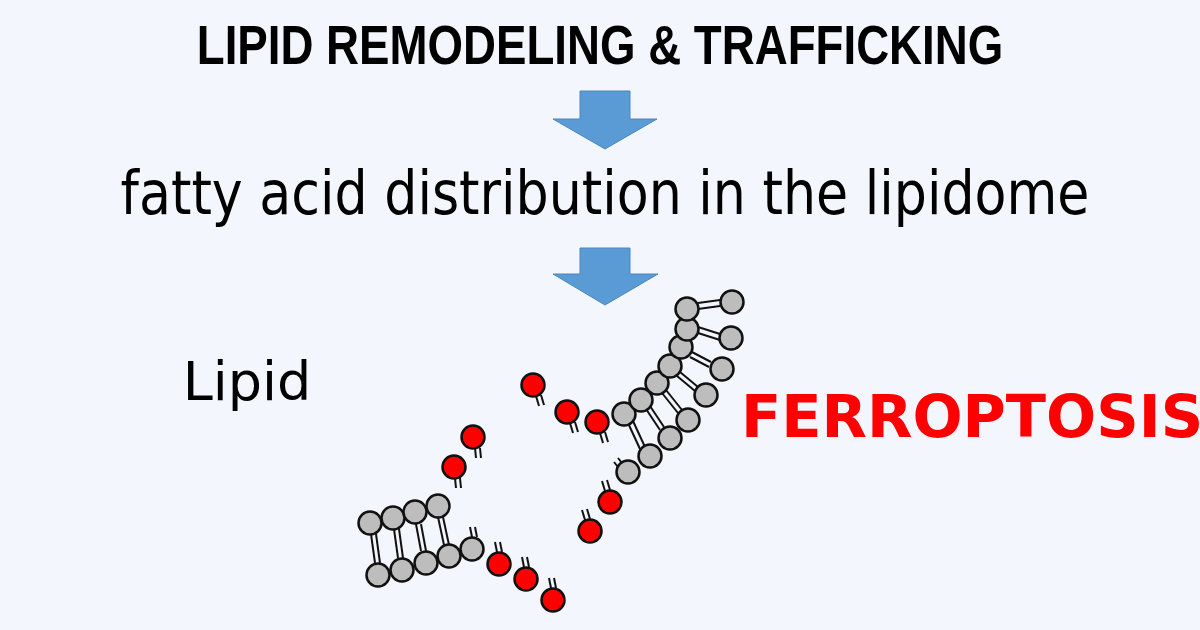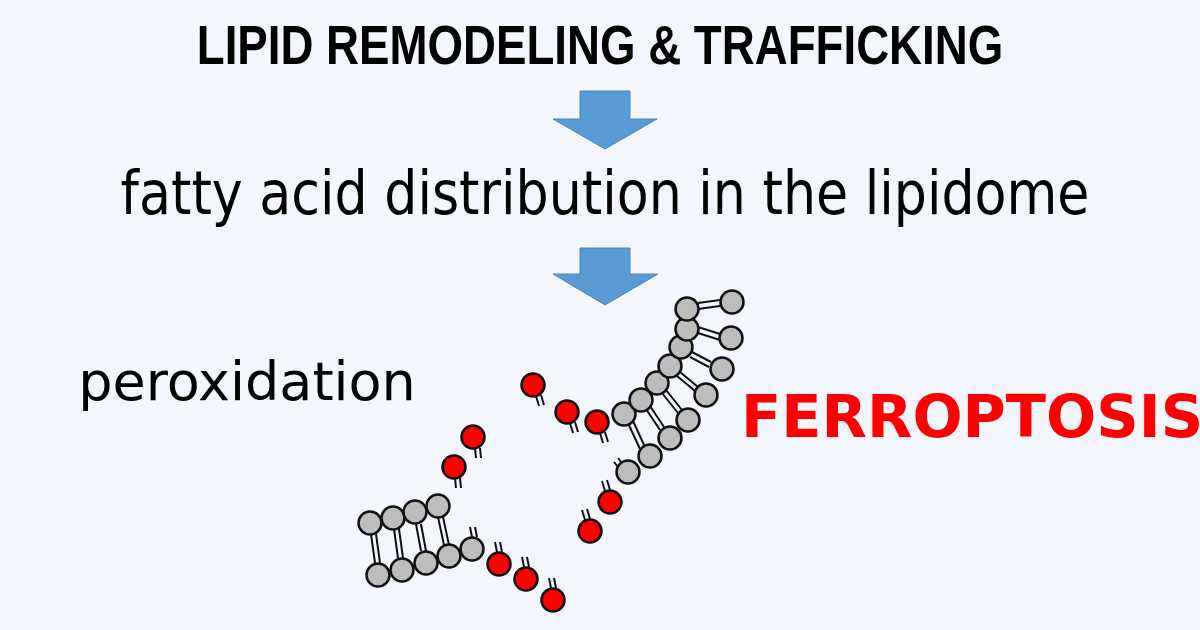--- a/index.html
+++ b/index.html
@@ -116,16 +116,16 @@
     <circle cx="670" cy="366" r="11.5" fill="#BDBDBD"></circle>
     <circle cx="681" cy="347" r="11.5" fill="#BDBDBD"></circle>
     <circle cx="687" cy="329" r="11.5" fill="#BDBDBD"></circle>
     <circle cx="687" cy="309" r="11.5" fill="#BDBDBD"></circle>
   </g>
 </svg>
 
 <div class="abs subtitle">fatty acid distribution in the lipidome</div>
 
 <div class="abs lp">
-  <span>peroxidation</span>
+  <span>Lipid</span>
 </div>
 
 <div class="abs ferro">FERROPTOSIS</div>
 
 </body></html>

